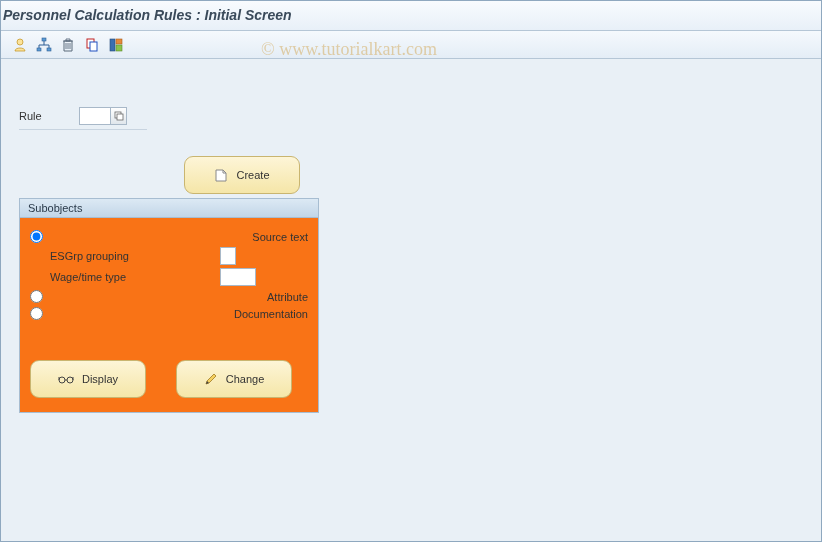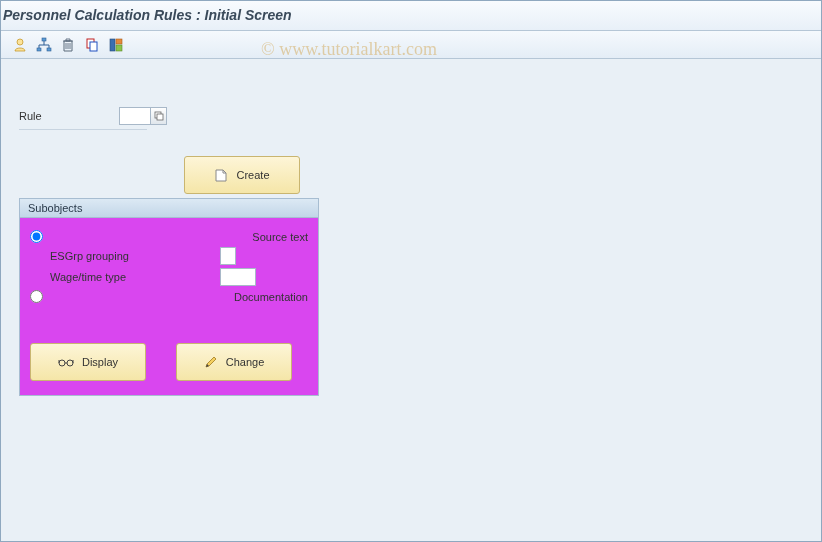--- a/index.html
+++ b/index.html
@@ -56,21 +56,21 @@
     }
     .content {
       padding: 48px 0 0 18px;
     }
     .field-row {
       display: flex;
       align-items: center;
       margin-bottom: 4px;
     }
     .field-label {
-      width: 100px;
+      width: 60px;
       font-size: 11px;
       color: #333;
     }
     .text-input {
       border: 1px solid #a8b8c8;
       background: #fff;
       height: 18px;
       padding: 1px 3px;
       font-size: 11px;
     }
@@ -93,39 +93,39 @@
       margin-top: 3px;
       width: 128px;
     }
     .btn {
       display: inline-flex;
       align-items: center;
       justify-content: center;
       height: 38px;
       background: linear-gradient(to bottom, #fdf5d7 0%, #f5e6a8 100%);
       border: 1px solid #c9b570;
-      border-radius: 3px;
+      border-radius: 9px;
       padding: 16px 10px;
       font-size: 11px;
       color: #333;
       cursor: pointer;
       gap: 8px;
       min-width: 116px;
     }
     .btn-icon {
       flex-shrink: 0;
       display: flex;
       align-items: center;
     }
     .create-row {
       margin: 26px 0 4px 165px;
     }
     .groupbox {
       border: 1px solid #a7bdd1;
-      background: #d946ef;
+      background: #f97316;
       width: 300px;
     }
     .groupbox-title {
       background: linear-gradient(to bottom, #dce9f4 0%, #c2d6e8 100%);
       border-bottom: 1px solid #a7bdd1;
       padding: 3px 8px;
       font-size: 11px;
       color: #2a3a4a;
     }
     .groupbox-body {
@@ -249,20 +249,24 @@
         <div class="sub-field-row">
           <span class="sub-label">ESGrp grouping</span>
           <input type="text" class="text-input small-input" value="" style="">
         </div>
         <div class="sub-field-row">
           <span class="sub-label">Wage/time type</span>
           <input type="text" class="text-input med-input" value="" style="">
         </div>
       </div>
 
+      <label class="radio-row">
+        <input type="radio" name="subobj" style="">
+        <span>Attribute</span>
+      </label>
 
       <label class="radio-row">
         <input type="radio" name="subobj" style="">
         <span>Documentation</span>
       </label>
 
       <div class="btn-row">
         <button class="btn">
           <span class="btn-icon">
             <svg width="16" height="10" viewBox="0 0 16 10">

